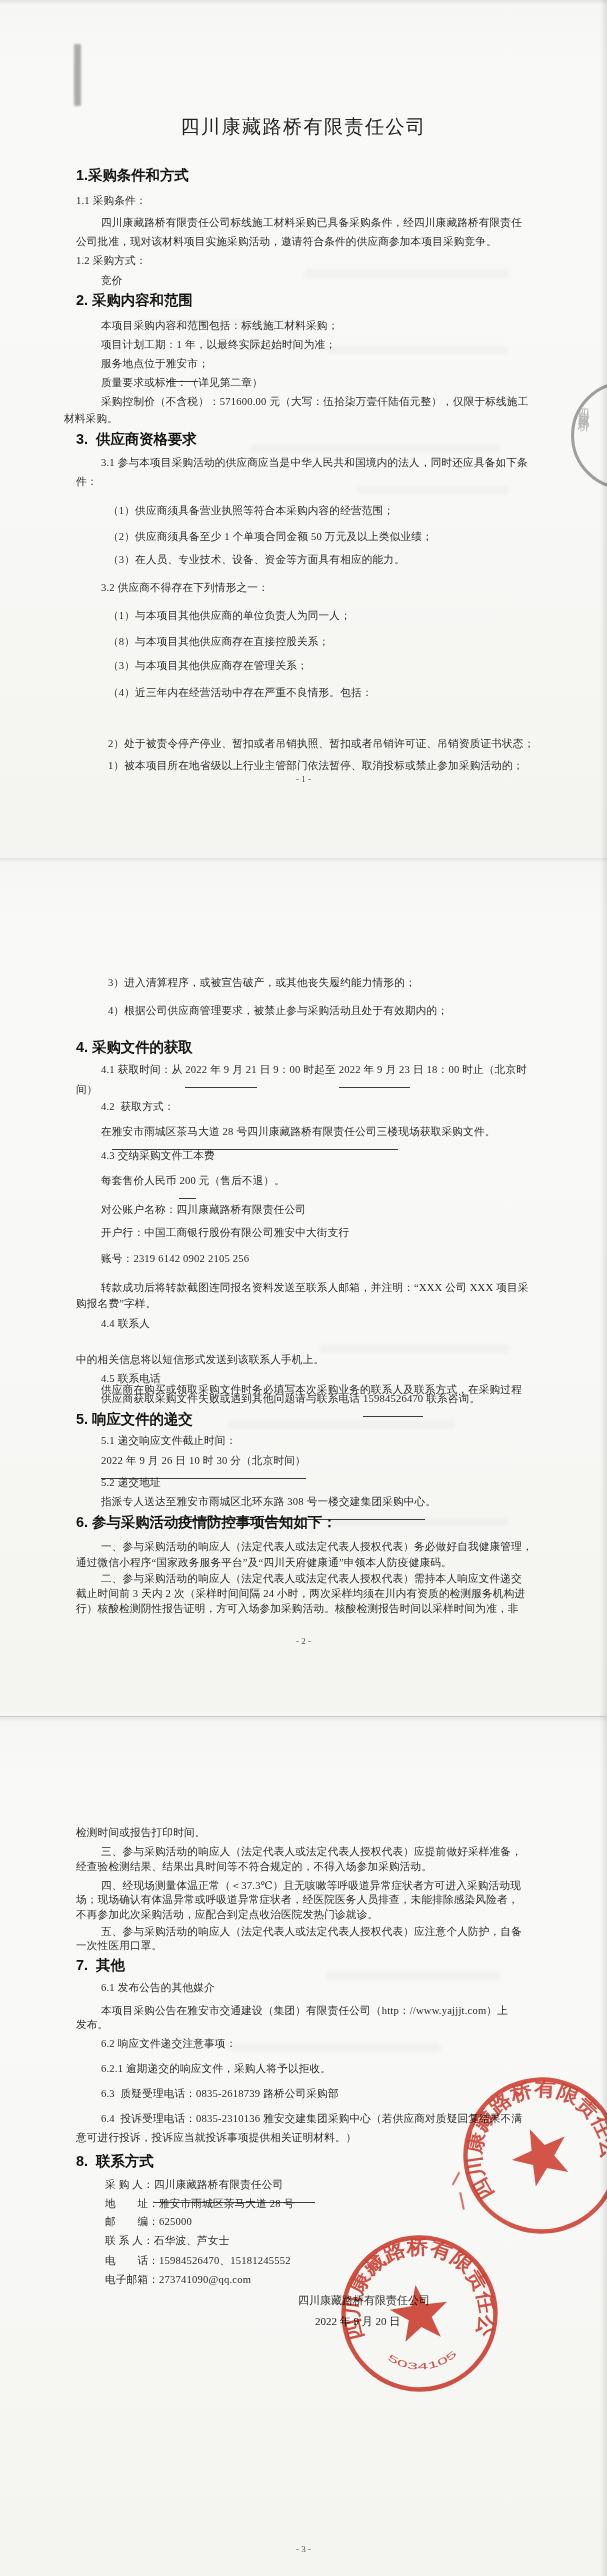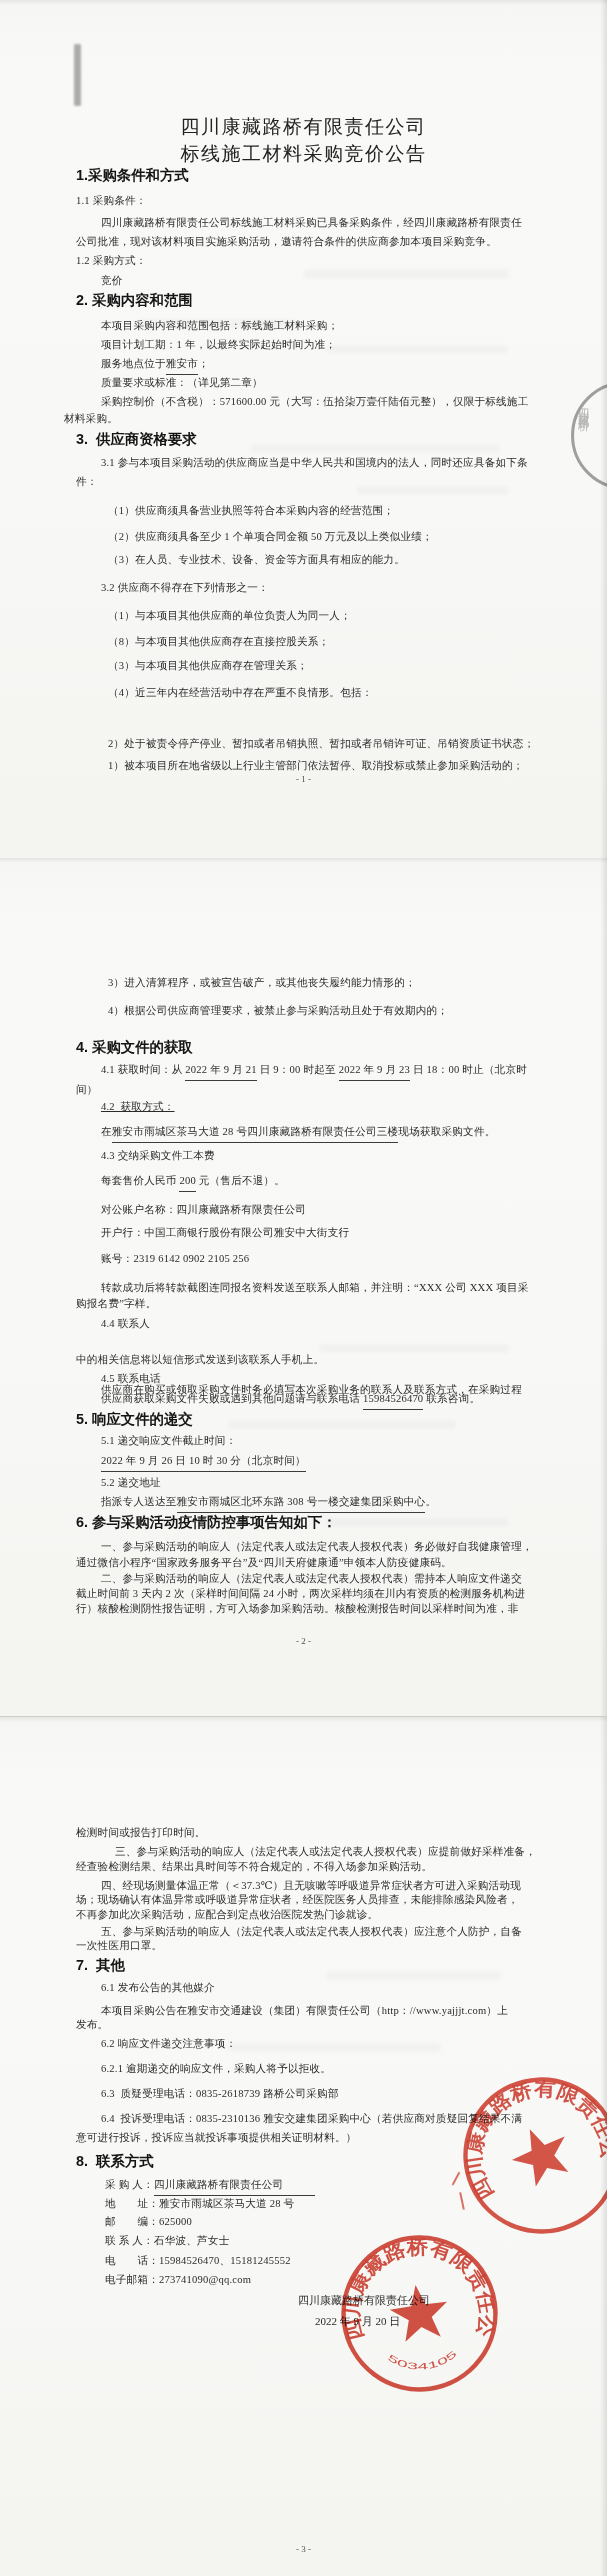--- a/index.html
+++ b/index.html
@@ -12,21 +12,21 @@
       background:linear-gradient(to right,rgba(0,0,0,0),rgba(0,0,0,0.10));}
   .pg::before{content:"";position:absolute;left:0;right:0;top:0;height:4.6px;pointer-events:none;
       background:linear-gradient(to bottom,rgba(0,0,0,0.07),rgba(0,0,0,0));}
   .ttl{position:absolute;left:0;width:100%;text-align:center;white-space:pre;
       font-family:"Liberation Sans","DejaVu Sans",sans-serif;font-weight:400;
       font-size:19px;letter-spacing:1.5px;color:#222;}
   .hd{position:absolute;white-space:pre;font-family:"Liberation Sans","DejaVu Sans",sans-serif;
       font-weight:700;font-size:14.4px;color:#151515;line-height:1;}
   .ln{position:absolute;white-space:pre;font-size:10.6px;letter-spacing:0.2px;color:#2b2b2b;line-height:1.3;}
   .ftr{position:absolute;left:0;width:100%;text-align:center;font-size:9px;color:#4d4d4d;}
-  .u{border-bottom:0.8px solid #3c3c3c;padding-bottom:5px;}
+  .u{border-bottom:0.8px solid #3c3c3c;padding-bottom:12px;}
   .u-ext{padding-right:32px;}
   .seal{position:absolute;mix-blend-mode:multiply;opacity:.93;filter:blur(0.2px);}
   .seal svg{display:block;}
   .graystamp{position:absolute;mix-blend-mode:multiply;opacity:.62;filter:blur(0.4px);}
   .vtxt{position:absolute;writing-mode:vertical-rl;font-family:"Liberation Sans","DejaVu Sans",sans-serif;
       font-size:11.4px;letter-spacing:2.3px;color:#6e6e6e;opacity:.75;}
   .ghost{position:absolute;background:#8a93a0;opacity:.055;filter:blur(1.5px);border-radius:4.6px;pointer-events:none;}
   .smudge{position:absolute;background:#3c3c3c;opacity:.4;filter:blur(1.1px);border-radius:1.5px;}
   .rmark{position:absolute;width:1.5px;background:#cf3526;opacity:.7;border-radius:1.5px;filter:blur(0.2px);}
   .sig{position:absolute;white-space:pre;font-size:11px;color:#2b2b2b;}
@@ -38,21 +38,20 @@
 
   <div class="pg" style="top:0;height:858px;">
     <div class="smudge" style="left:74px;top:44px;width:6.8px;height:62px;"></div>
     <div class="ghost" style="left:304px;top:269px;width:205px;height:10px;"></div>
     <div class="ghost" style="left:137px;top:319px;width:159px;height:9px;"></div>
     <div class="ghost" style="left:326px;top:345px;width:182px;height:9px;"></div>
     <div class="ghost" style="left:250px;top:444px;width:250px;height:9px;"></div>
     <div class="ghost" style="left:357px;top:486px;width:152px;height:9px;"></div>
 
     <div class="ttl" style="top:114px;">四川康藏路桥有限责任公司</div>
-    <div class="ttl" style="top:141px;">标线施工材料采购竞价公告</div>
 
     <div class="hd" style="top:168px;left:76px;">1.采购条件和方式</div>
     <div class="ln" style="top:194px;left:76px;">1.1 采购条件：</div>
     <div class="ln" style="top:216px;left:101px;">四川康藏路桥有限责任公司标线施工材料采购已具备采购条件，经四川康藏路桥有限责任</div>
     <div class="ln" style="top:235px;left:76px;">公司批准，现对该材料项目实施采购活动，邀请符合条件的供应商参加本项目采购竞争。</div>
     <div class="ln" style="top:254px;left:76px;">1.2 采购方式：</div>
     <div class="ln" style="top:274px;left:101px;">竞价</div>
 
     <div class="hd" style="top:293px;left:76px;">2. 采购内容和范围</div>
     <div class="ln" style="top:319px;left:101px;">本项目采购内容和范围包括：标线施工材料采购；</div>
@@ -90,21 +89,21 @@
     <div class="ghost" style="left:319px;top:486px;width:190px;height:9px;"></div>
     <div class="ghost" style="left:228px;top:562px;width:228px;height:9px;"></div>
     <div class="ghost" style="left:326px;top:660px;width:182px;height:9px;"></div>
 
     <div class="ln" style="top:118px;left:108px;">3）进入清算程序，或被宣告破产，或其他丧失履约能力情形的；</div>
     <div class="ln" style="top:146px;left:108px;">4）根据公司供应商管理要求，被禁止参与采购活动且处于有效期内的；</div>
 
     <div class="hd" style="top:182px;left:76px;">4. 采购文件的获取</div>
     <div class="ln" style="top:205px;left:101px;"><span>4.1 获取时间：从 </span><span class="u">2022 年 9 月 21</span><span> 日 9：00 时起至 </span><span class="u">2022 年 9 月 23</span><span> 日 18：00 时止（北京时</span></div>
     <div class="ln" style="top:225px;left:76px;">间）</div>
-    <div class="ln" style="top:242px;left:101px;text-decoration:underline;">4.2  获取方式：</div>
+    <div class="ln" style="top:242px;left:101px;">4.2  获取方式：</div>
     <div class="ln" style="top:267px;left:101px;"><span>在</span><span class="u">雅安市雨城区茶马大道 28 号四川康藏路桥有限责任公司三楼</span><span>现场获取采购文件。</span></div>
     <div class="ln" style="top:291px;left:101px;">4.3 交纳采购文件工本费</div>
     <div class="ln" style="top:316px;left:101px;"><span>每套售价人民币 </span><span class="u">200</span><span> 元（售后不退）。</span></div>
     <div class="ln" style="top:345px;left:101px;">对公账户名称：四川康藏路桥有限责任公司</div>
     <div class="ln" style="top:368px;left:101px;">开户行：中国工商银行股份有限公司雅安中大街支行</div>
     <div class="ln" style="top:394px;left:101px;">账号：2319 6142 0902 2105 256</div>
     <div class="ln" style="top:423px;left:101px;text-align:right;">转款成功后将转款截图连同报名资料发送至联系人邮箱，并注明：“XXX 公司 XXX 项目采</div>
     <div class="ln" style="top:439px;left:76px;">购报名费”字样。</div>
     <div class="ln" style="top:459px;left:101px;">4.4 联系人</div>
     <div class="ln" style="top:478px;left:101px;margin-top:47px;">供应商在购买或领取采购文件时务必填写本次采购业务的联系人及联系方式，在采购过程</div>
@@ -126,21 +125,21 @@
     <div class="ln" style="top:744px;left:76px;">行）核酸检测阴性报告证明，方可入场参加采购活动。核酸检测报告时间以采样时间为准，非</div>
 
     <div class="ftr" style="top:778px;">- 2 -</div>
   </div>
 
   <div class="pg" style="top:1717px;height:859px;border-bottom:none;">
     <div class="ghost" style="left:326px;top:254px;width:175px;height:9px;"></div>
     <div class="ghost" style="left:228px;top:326px;width:213px;height:9px;"></div>
 
     <div class="ln" style="top:109px;left:76px;">检测时间或报告打印时间。</div>
-    <div class="ln" style="top:128px;left:115px;">三、参与采购活动的响应人（法定代表人或法定代表人授权代表）应提前做好采样准备，</div>
+    <div class="ln" style="top:128px;left:101px;">三、参与采购活动的响应人（法定代表人或法定代表人授权代表）应提前做好采样准备，</div>
     <div class="ln" style="top:143px;left:76px;">经查验检测结果、结果出具时间等不符合规定的，不得入场参加采购活动。</div>
     <div class="ln" style="top:162px;left:101px;">四、经现场测量体温正常（＜37.3℃）且无咳嗽等呼吸道异常症状者方可进入采购活动现</div>
     <div class="ln" style="top:176px;left:76px;">场；现场确认有体温异常或呼吸道异常症状者，经医院医务人员排查，未能排除感染风险者，</div>
     <div class="ln" style="top:191px;left:76px;">不再参加此次采购活动，应配合到定点收治医院发热门诊就诊。</div>
     <div class="ln" style="top:208px;left:101px;">五、参与采购活动的响应人（法定代表人或法定代表人授权代表）应注意个人防护，自备</div>
     <div class="ln" style="top:222px;left:76px;">一次性医用口罩。</div>
 
     <div class="hd" style="top:241px;left:76px;">7.  其他</div>
     <div class="ln" style="top:264px;left:101px;">6.1 发布公告的其他媒介</div>
     <div class="ln" style="top:287px;left:101px;">本项目采购公告在雅安市交通建设（集团）有限责任公司（http：//www.yajjjt.com）上</div>

